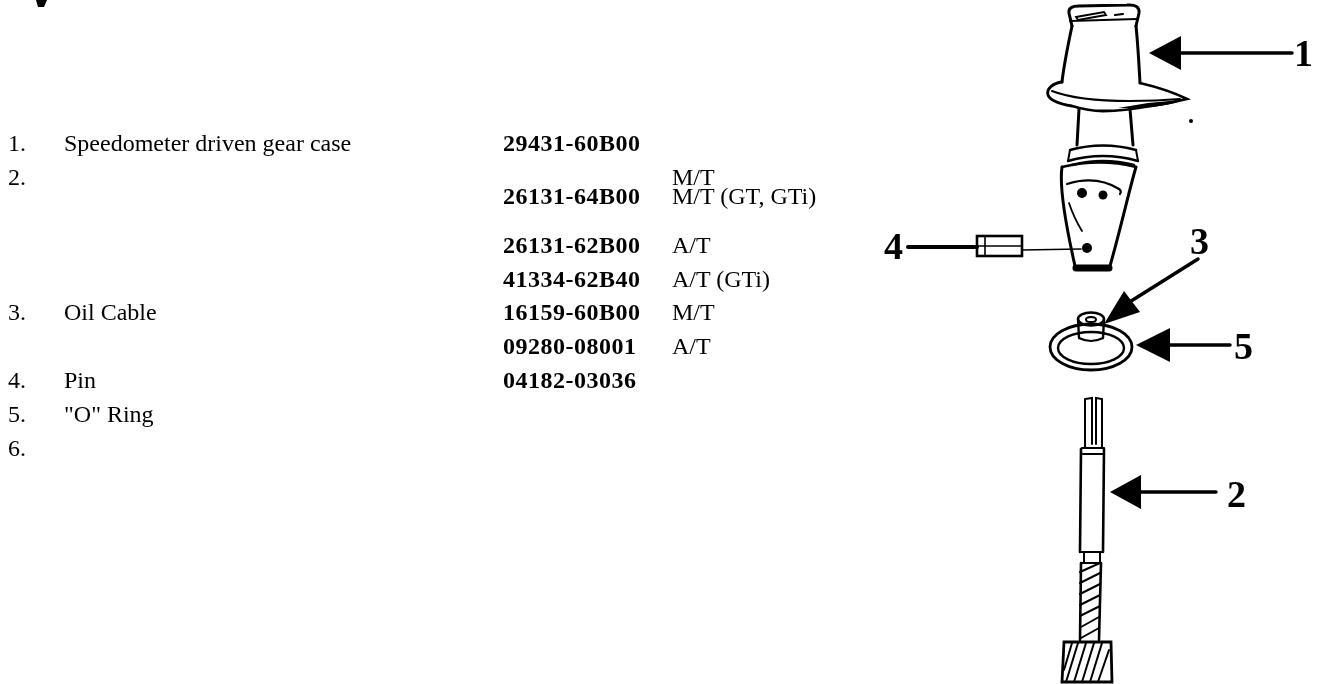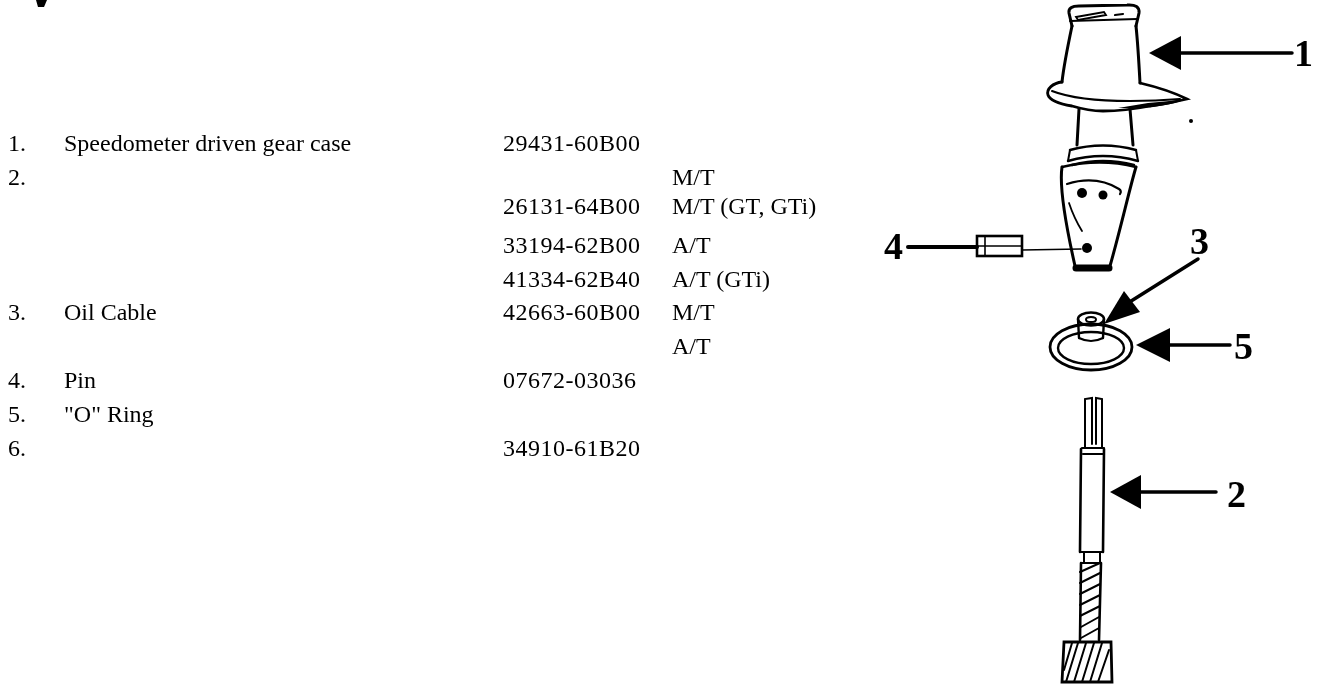--- a/index.html
+++ b/index.html
@@ -11,21 +11,21 @@
     font-family:"Liberation Serif", serif;
     overflow:hidden;
   }
   .row{
     position:absolute;left:0;width:100%;height:32px;line-height:32px;
     font-size:24px;white-space:nowrap;
   }
   .col{position:absolute;top:0;}
   .col.num{left:8px;}
   .col.nm{left:64px;}
-  .col.pn{left:503px;font-weight:normal;letter-spacing:.5px;}
+  .col.pn{left:503px;font-weight:bold;letter-spacing:.5px;}
   .col.spec{left:672px;font-weight:normal;}
   svg.diagram{position:absolute;left:0;top:0;}
   svg .ln{stroke:#000;fill:none;stroke-linecap:round;}
   svg .fl{fill:#000;stroke:none;}
   svg text.callout{font-family:"Liberation Serif", serif;font-size:38px;font-weight:bold;fill:#000;}
 </style>
 </head>
 <body>
 
 <div class="page">
@@ -33,63 +33,63 @@
   <div class="row" style="top:127px">
     <span class="col num">1.</span>
     <span class="col nm">Speedometer driven gear case</span>
     <span class="col pn">29431-60B00</span>
     <span class="col spec"></span>
   </div>
   <div class="row" style="top:161px">
     <span class="col num">2.</span>
     <span class="col spec">M/T</span>
   </div>
-  <div class="row" style="top:190px">
+  <div class="row" style="top:180px">
     <span class="col num"></span>
     <span class="col nm"></span>
     <span class="col pn">26131-64B00</span>
     <span class="col spec">M/T (GT, GTi)</span>
   </div>
   <div class="row" style="top:229px">
     <span class="col num"></span>
     <span class="col nm"></span>
-    <span class="col pn">33194-62B00</span>
+    <span class="col pn">26131-62B00</span>
     <span class="col spec">A/T</span>
   </div>
   <div class="row" style="top:263px">
     <span class="col num"></span>
     <span class="col nm"></span>
     <span class="col pn">41334-62B40</span>
     <span class="col spec">A/T (GTi)</span>
   </div>
   <div class="row" style="top:296px">
     <span class="col num">3.</span>
     <span class="col nm">Oil Cable</span>
-    <span class="col pn">42663-60B00</span>
+    <span class="col pn">16159-60B00</span>
     <span class="col spec">M/T</span>
   </div>
   <div class="row" style="top:330px">
     <span class="col num"></span>
     <span class="col nm"></span>
+    <span class="col pn">09280-08001</span>
     <span class="col spec">A/T</span>
   </div>
   <div class="row" style="top:364px">
     <span class="col num">4.</span>
     <span class="col nm">Pin</span>
-    <span class="col pn">07672-03036</span>
+    <span class="col pn">04182-03036</span>
     <span class="col spec"></span>
   </div>
   <div class="row" style="top:398px">
     <span class="col num">5.</span>
     <span class="col nm">"O" Ring</span>
     <span class="col spec"></span>
   </div>
   <div class="row" style="top:432px">
     <span class="col num">6.</span>
-    <span class="col pn">34910-61B20</span>
     <span class="col spec"></span>
   </div>
 
   <svg class="diagram" width="1328" height="684" viewBox="0 0 1328 684">
 
     <path class="fl" d="M36,0 L47,0 L44,7 L38,7 Z"></path>
 
     <circle class="fl" cx="1191" cy="121" r="2"></circle>
 
     <g>

